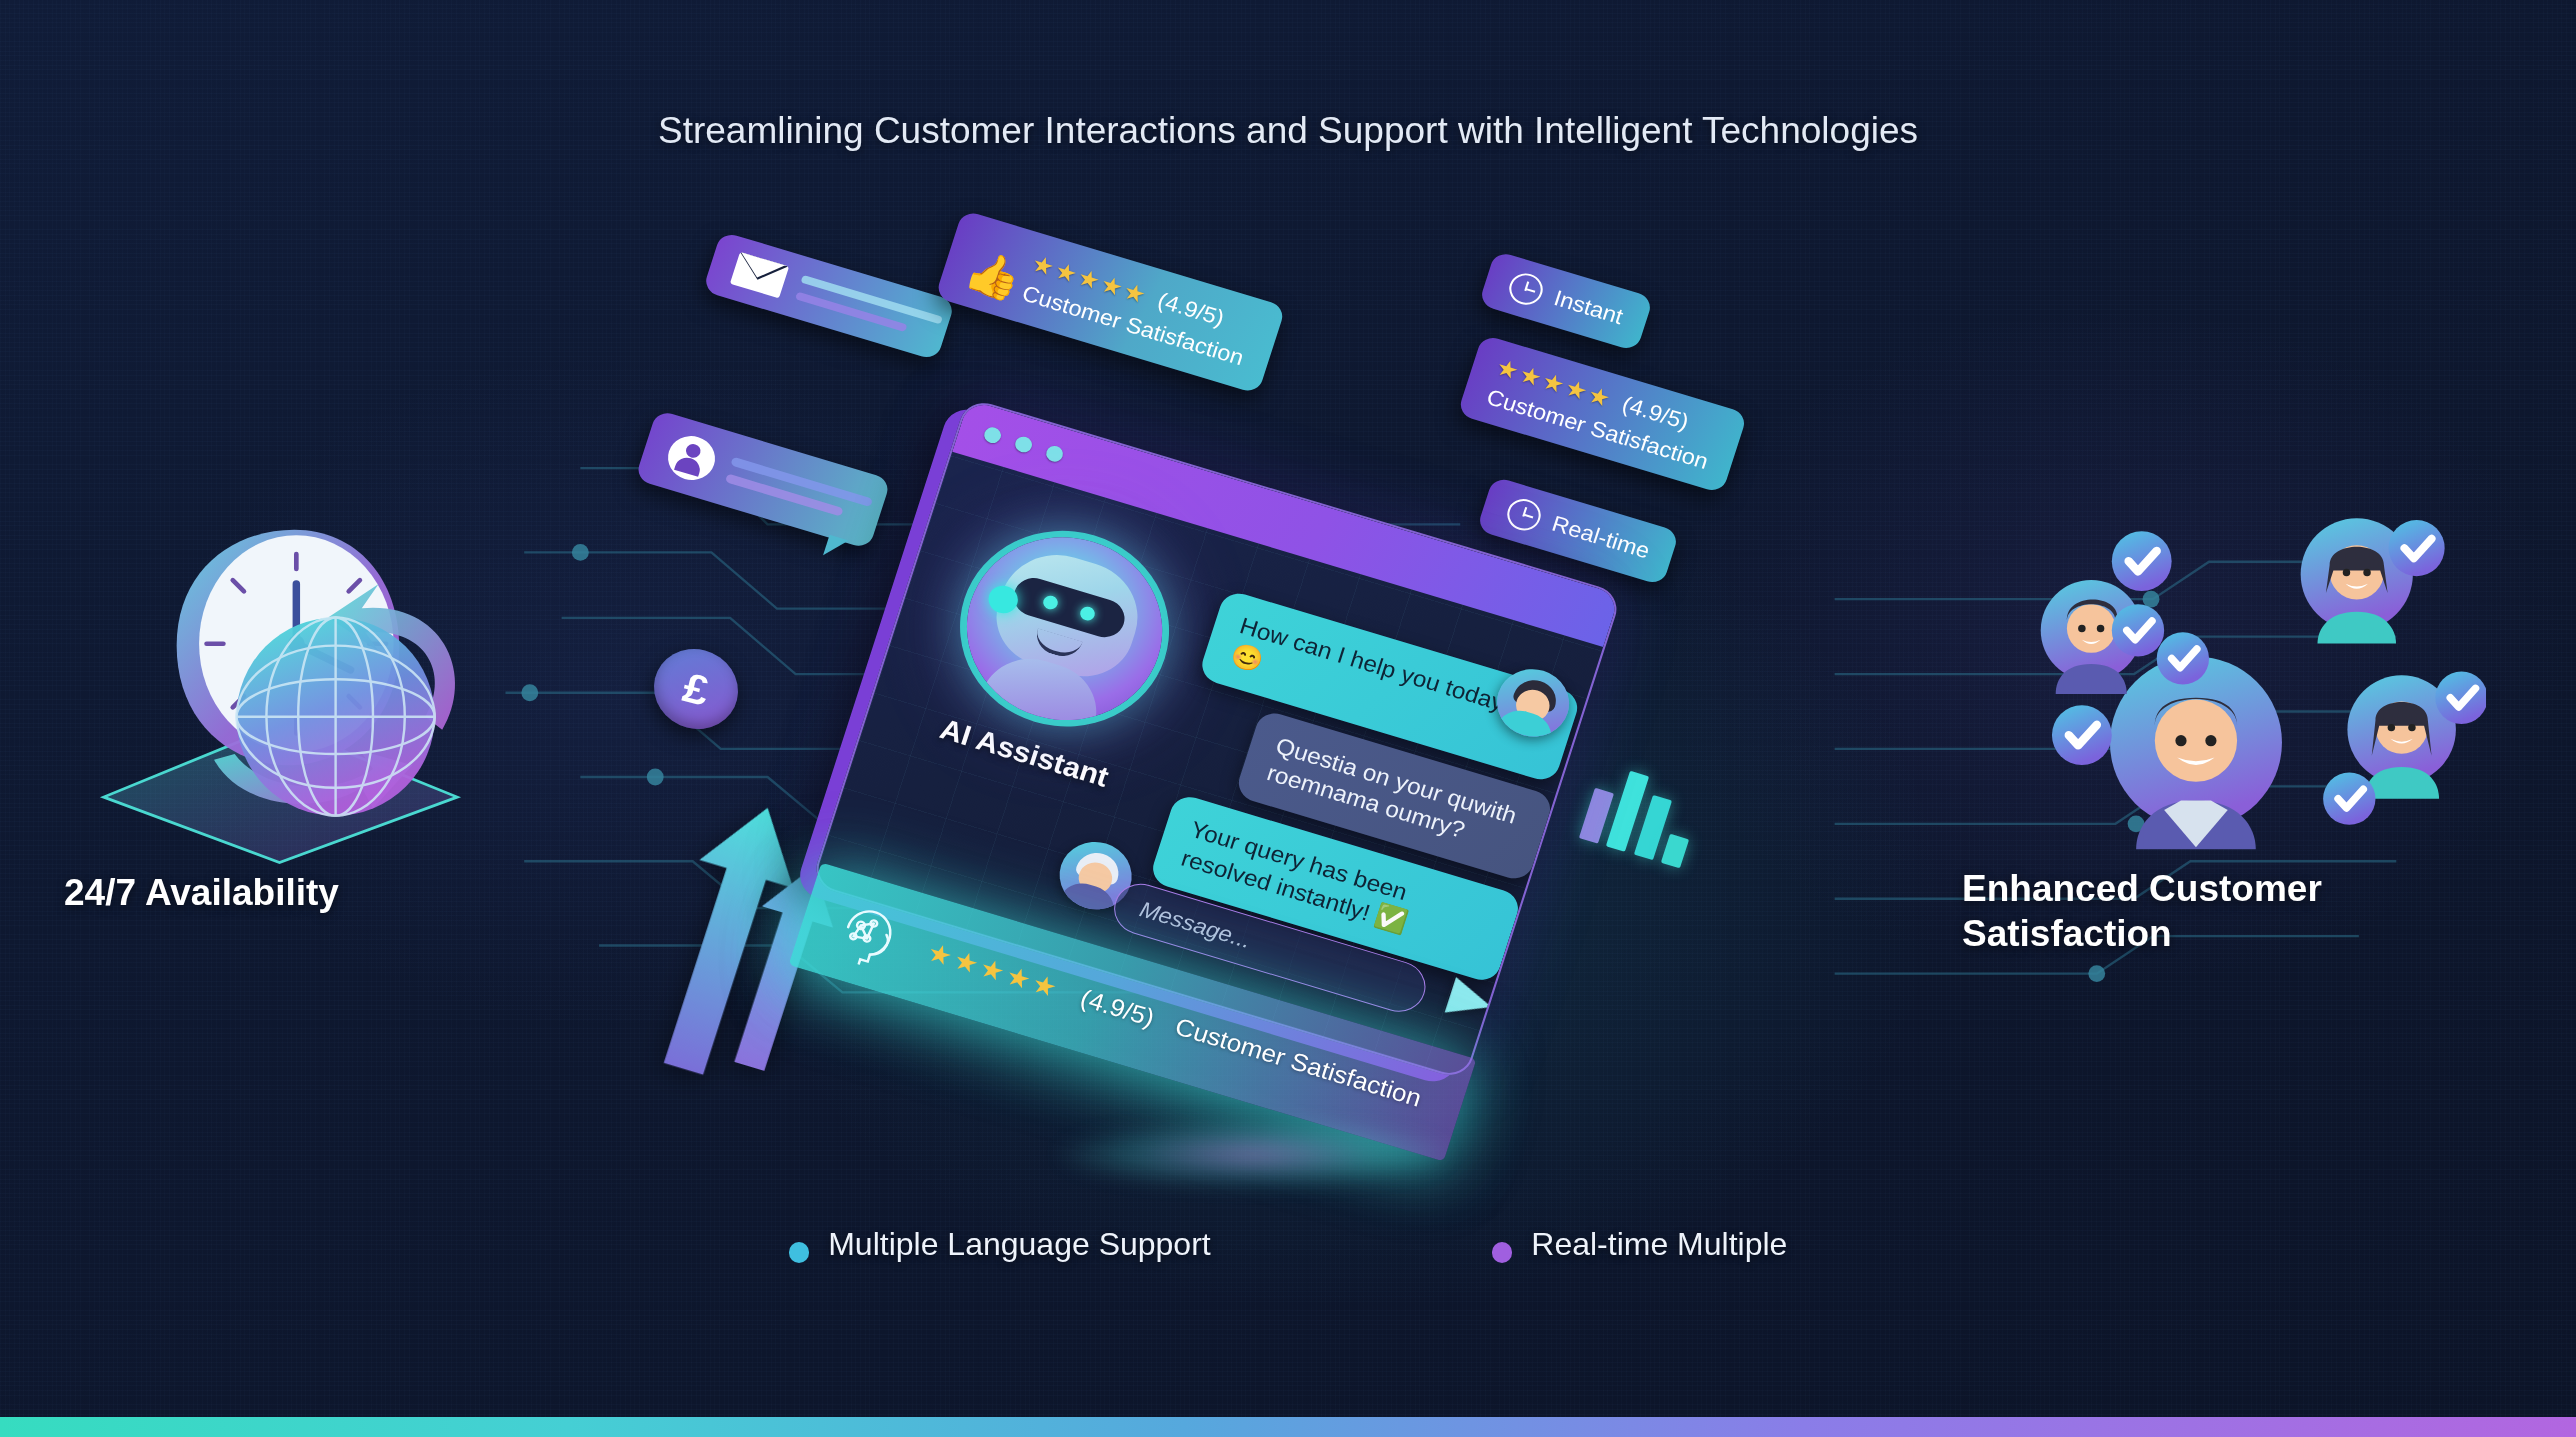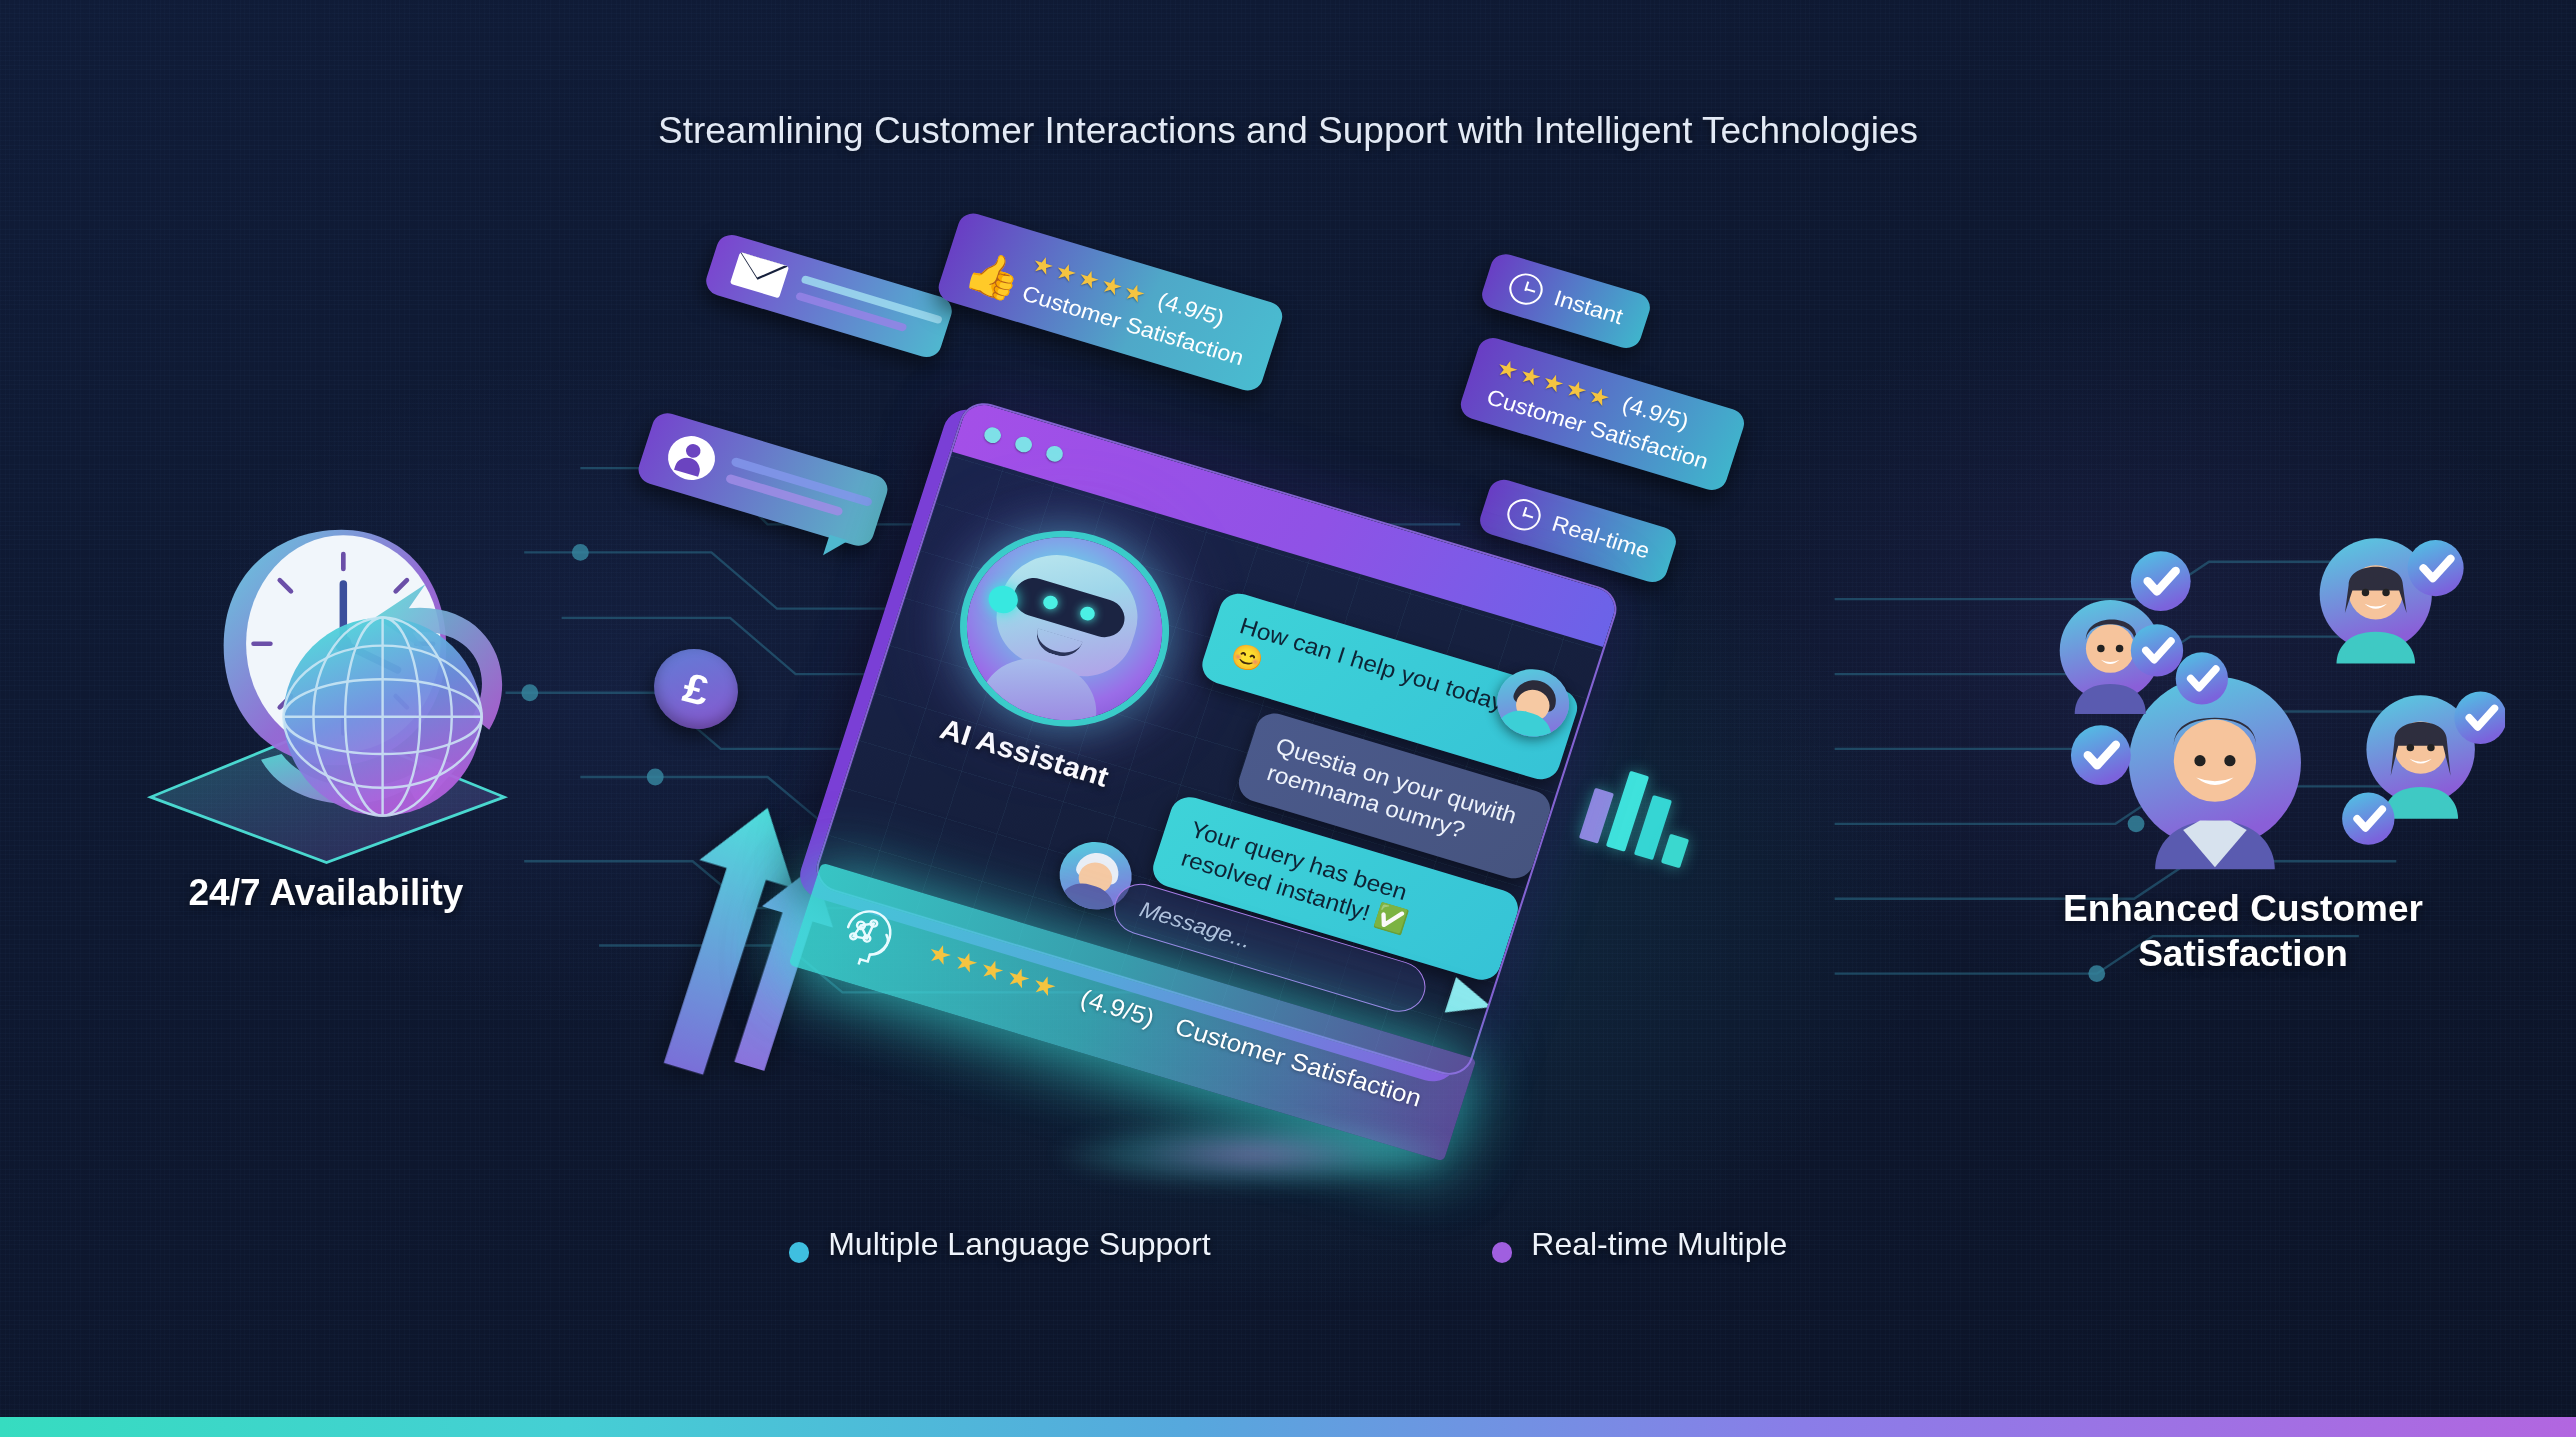--- a/index.html
+++ b/index.html
@@ -35,23 +35,23 @@
   .title {
     font-size:81px; font-weight:bold; color:#fdfdfe; letter-spacing:-0.5px;
     text-shadow:0 2.8px 13px rgba(0,0,0,0.55), 0 0 36px rgba(120,200,255,0.10);
   }
   .subtitle {
     margin-top:24px; font-size:37px; color:#e3eaf5; font-weight:400;
     text-shadow:0 1.9px 8.4px rgba(0,0,0,0.5);
   }
 
   
-  .feature { position:absolute; text-align:center; }
+  .feature { position:absolute; }
   .feature.left  { left:64px;   top:496px; width:524px; }
-  .feature.right { right:52px;  top:512px; width:562px; }
+  .feature.right { right:52px;  top:492px; width:562px; }
   .feature-art { height:374px; position:relative; }
   .feature-title {
     font-size:37px; font-weight:bold; color:#fff; line-height:1.22;
     text-shadow:0 1.9px 9.4px rgba(0,0,0,0.55);
   }
   .feature-desc {
     margin-top:22.5px; font-size:29px; color:#ccd6e6; line-height:1.38;
     text-shadow:0 1.9px 7.5px rgba(0,0,0,0.45);
   }
 

